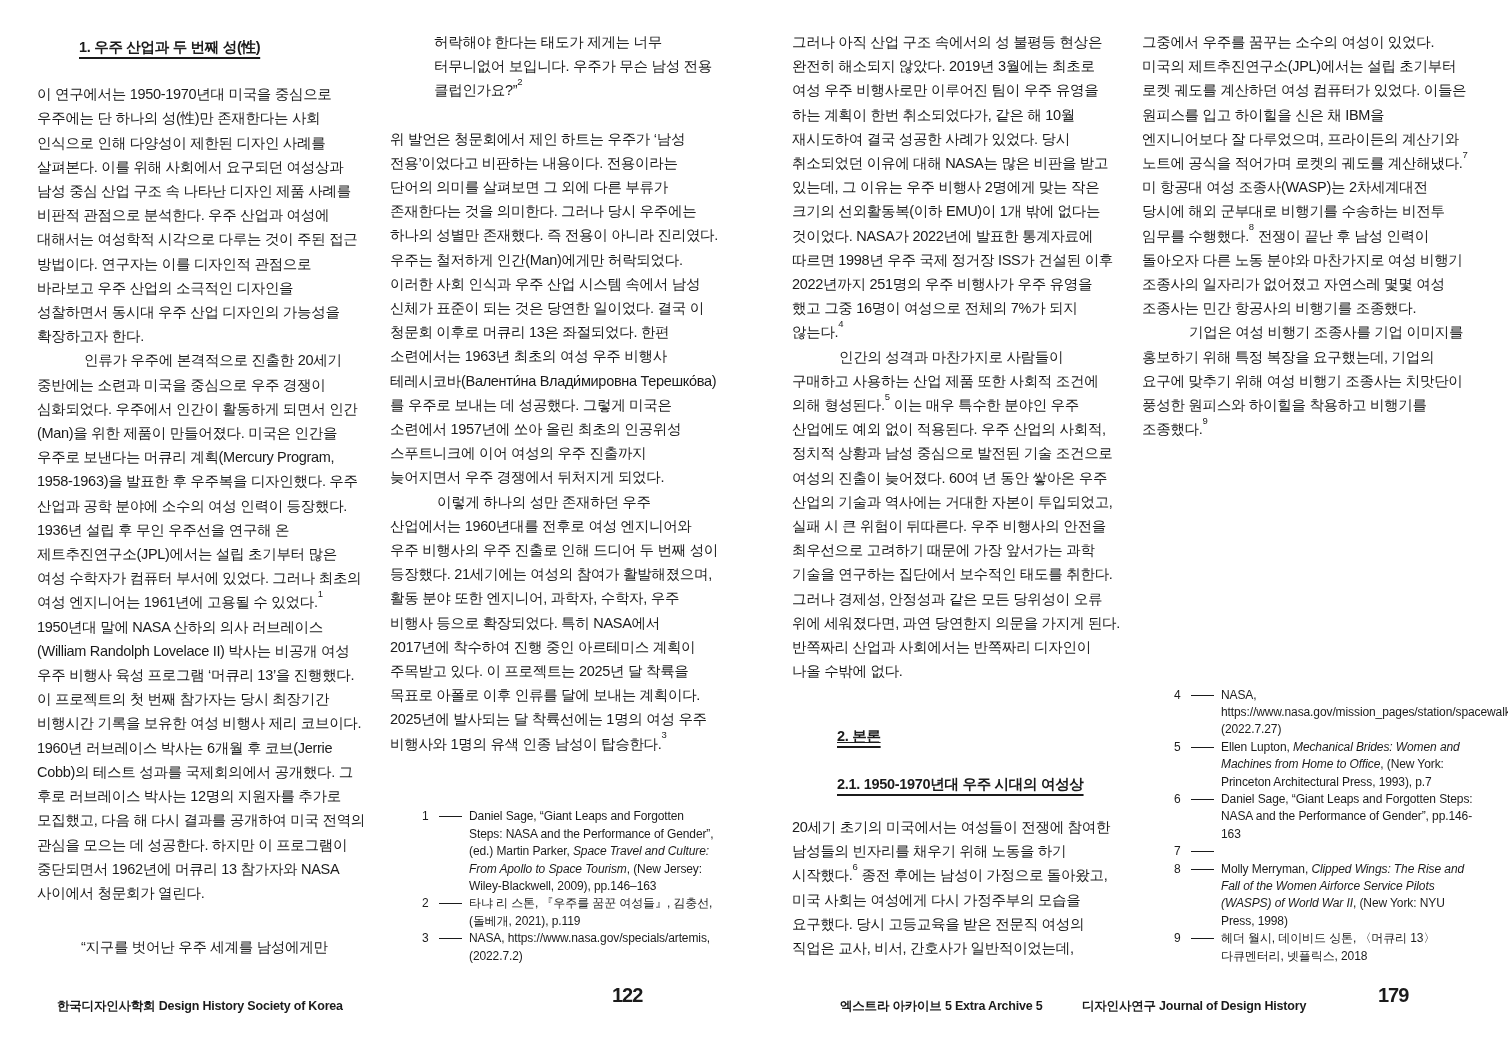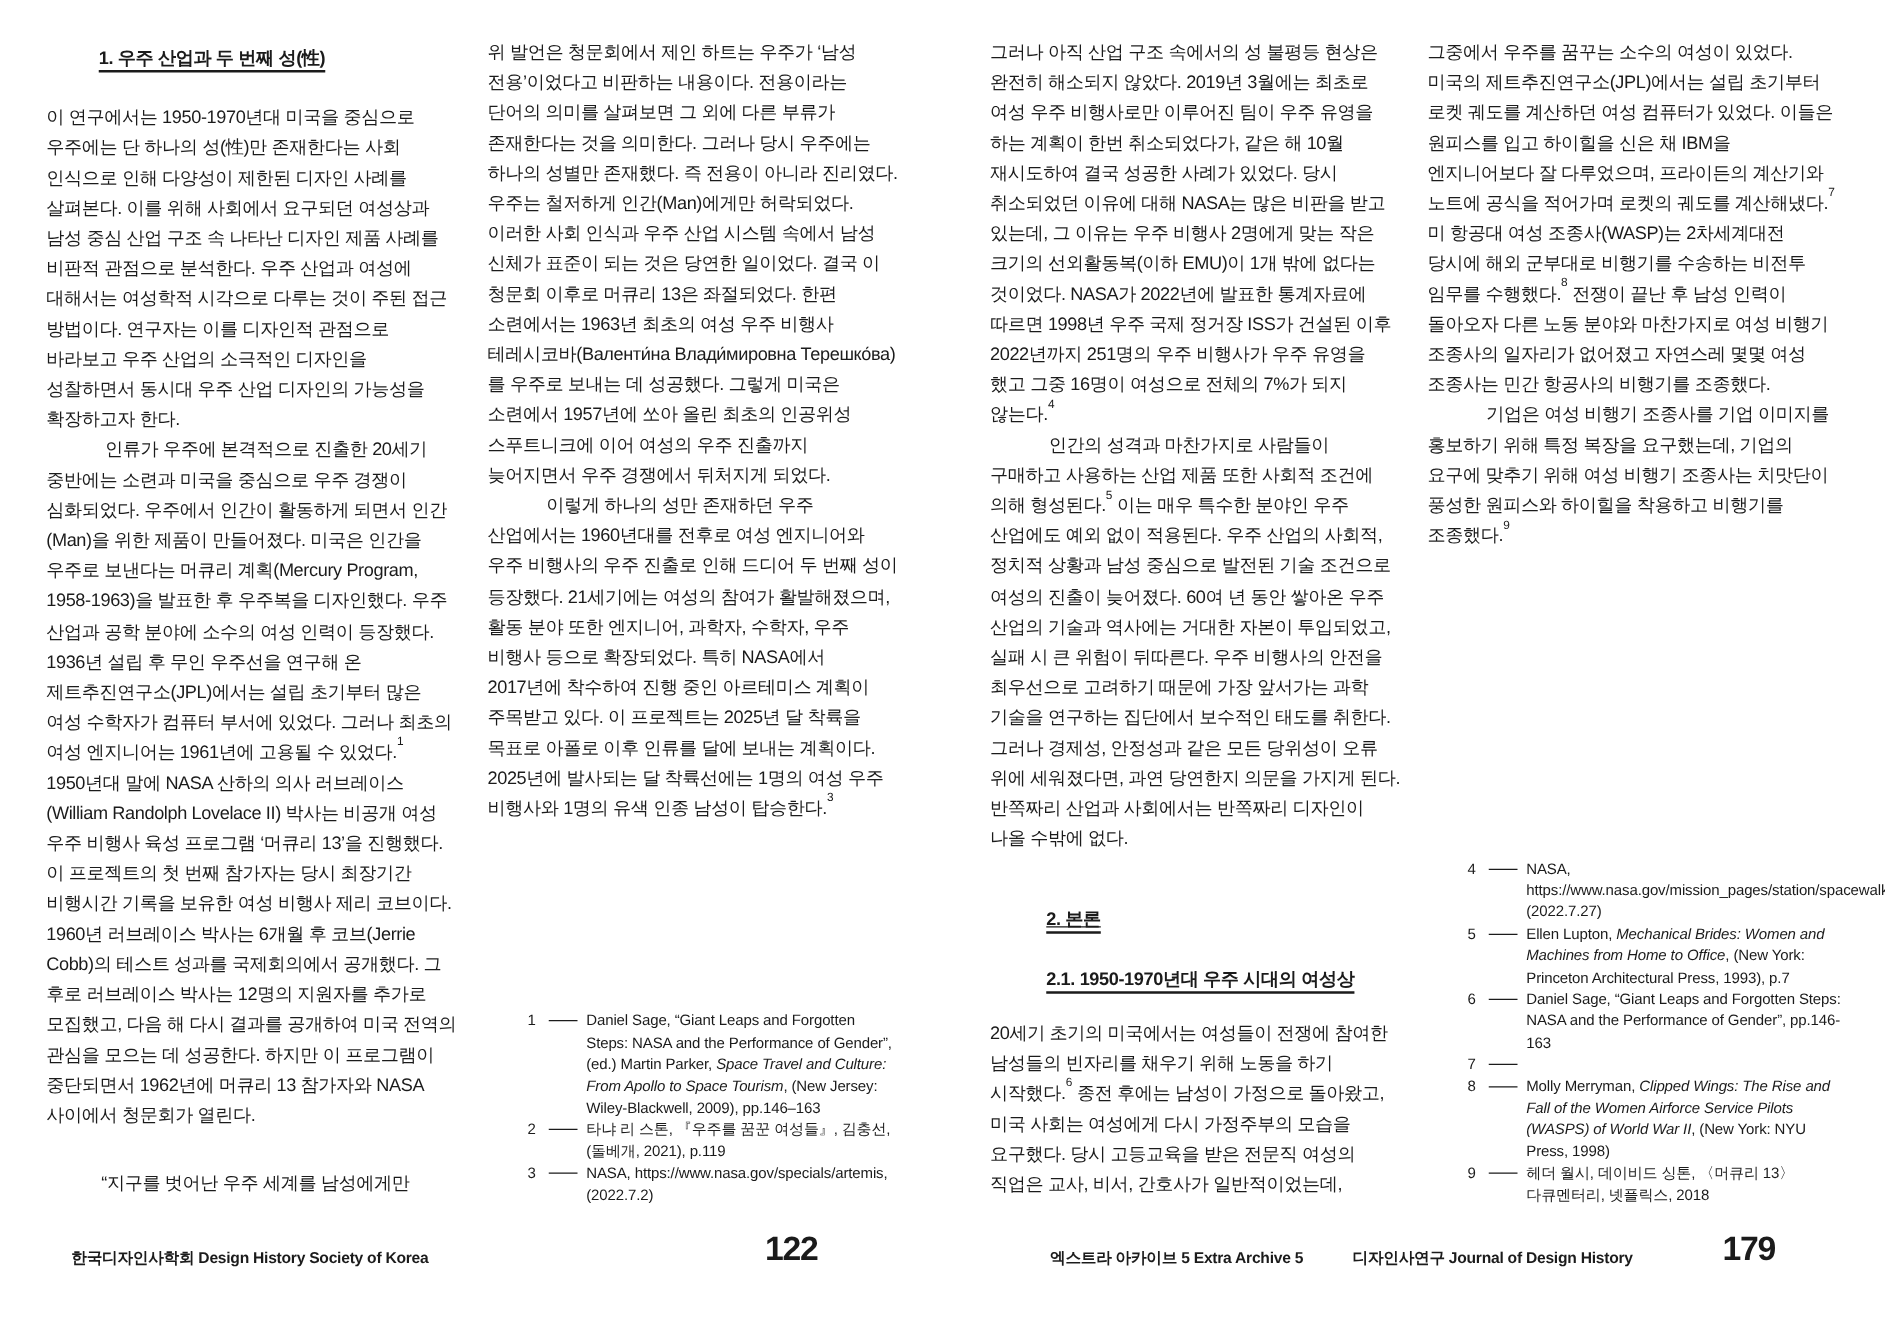--- a/index.html
+++ b/index.html
@@ -42,33 +42,34 @@
     font-size:12px; line-height:17.4px; letter-spacing:-0.1px;
     padding-left:32px;
   }
   .fn { display:flex; align-items:flex-start; }
   .fn-num { flex:none; width:14px; }
   .fn-dash { flex:none; width:23px; border-top:1.2px solid #1b1b1b; margin:8px 7px 0 3px; }
   .fn-text { flex:1; }
   .fn-text em { font-style:italic; }
 
   .footer-label { position:absolute; top:998px; font-weight:bold; font-size:12.5px; letter-spacing:-0.2px; white-space:nowrap; }
-  .pagenum { position:absolute; top:984px; font-size:27px; font-weight:bold; letter-spacing:-1px; }
+  .pagenum { position:absolute; top:984px; font-size:20px; font-weight:bold; letter-spacing:-1px; }
 </style>
 </head>
 <body>
 
 <div id="spread">
   <div class="col" id="col1">
       <div class="h1"><span>1. 우주 산업과 두 번째 성(性)</span></div>
       <p class="para">이 연구에서는 1950-1970년대 미국을 중심으로 우주에는 단 하나의 성(性)만 존재한다는 사회 인식으로 인해 다양성이 제한된 디자인 사례를 살펴본다. 이를 위해 사회에서 요구되던 여성상과 남성 중심 산업 구조 속 나타난 디자인 제품 사례를 비판적 관점으로 분석한다. 우주 산업과 여성에 대해서는 여성학적 시각으로 다루는 것이 주된 접근 방법이다. 연구자는 이를 디자인적 관점으로 바라보고 우주 산업의 소극적인 디자인을 성찰하면서 동시대 우주 산업 디자인의 가능성을 확장하고자 한다.</p>
       <p class="para indent">인류가 우주에 본격적으로 진출한 20세기 중반에는 소련과 미국을 중심으로 우주 경쟁이 심화되었다. 우주에서 인간이 활동하게 되면서 인간(Man)을 위한 제품이 만들어졌다. 미국은 인간을 우주로 보낸다는 머큐리 계획(Mercury Program, 1958-1963)을 발표한 후 우주복을 디자인했다. 우주 산업과 공학 분야에 소수의 여성 인력이 등장했다. 1936년 설립 후 무인 우주선을 연구해 온 제트추진연구소(JPL)에서는 설립 초기부터 많은 여성 수학자가 컴퓨터 부서에 있었다. 그러나 최초의 여성 엔지니어는 1961년에 고용될 수 있었다.<sup>1</sup> 1950년대 말에 NASA 산하의 의사 러브레이스(William Randolph Lovelace II) 박사는 비공개 여성 우주 비행사 육성 프로그램 ‘머큐리 13’을 진행했다. 이 프로젝트의 첫 번째 참가자는 당시 최장기간 비행시간 기록을 보유한 여성 비행사 제리 코브이다. 1960년 러브레이스 박사는 6개월 후 코브(Jerrie Cobb)의 테스트 성과를 국제회의에서 공개했다. 그 후로 러브레이스 박사는 12명의 지원자를 추가로 모집했고, 다음 해 다시 결과를 공개하여 미국 전역의 관심을 모으는 데 성공한다. 하지만 이 프로그램이 중단되면서 1962년에 머큐리 13 참가자와 NASA 사이에서 청문회가 열린다.</p>
       <p class="quote">“지구를 벗어난 우주 세계를 남성에게만</p>
     </div>
   <div class="col" id="col2">
+      <p class="quote">허락해야 한다는 태도가 제게는 너무 터무니없어 보입니다. 우주가 무슨 남성 전용 클럽인가요?”<sup>2</sup></p>
       <p class="para">위 발언은 청문회에서 제인 하트는 우주가 ‘남성 전용’이었다고 비판하는 내용이다. 전용이라는 단어의 의미를 살펴보면 그 외에 다른 부류가 존재한다는 것을 의미한다. 그러나 당시 우주에는 하나의 성별만 존재했다. 즉 전용이 아니라 진리였다. 우주는 철저하게 인간(Man)에게만 허락되었다. 이러한 사회 인식과 우주 산업 시스템 속에서 남성 신체가 표준이 되는 것은 당연한 일이었다. 결국 이 청문회 이후로 머큐리 13은 좌절되었다. 한편 소련에서는 1963년 최초의 여성 우주 비행사 테레시코바(Валенти́на Влади́мировна Терешко́ва)를 우주로 보내는 데 성공했다. 그렇게 미국은 소련에서 1957년에 쏘아 올린 최초의 인공위성 스푸트니크에 이어 여성의 우주 진출까지 늦어지면서 우주 경쟁에서 뒤처지게 되었다.</p>
       <p class="para indent">이렇게 하나의 성만 존재하던 우주 산업에서는 1960년대를 전후로 여성 엔지니어와 우주 비행사의 우주 진출로 인해 드디어 두 번째 성이 등장했다. 21세기에는 여성의 참여가 활발해졌으며, 활동 분야 또한 엔지니어, 과학자, 수학자, 우주 비행사 등으로 확장되었다. 특히 NASA에서 2017년에 착수하여 진행 중인 아르테미스 계획이 주목받고 있다. 이 프로젝트는 2025년 달 착륙을 목표로 아폴로 이후 인류를 달에 보내는 계획이다. 2025년에 발사되는 달 착륙선에는 1명의 여성 우주 비행사와 1명의 유색 인종 남성이 탑승한다.<sup>3</sup></p>
       <div class="footnotes">
         <div class="fn">
           <span class="fn-num">1</span>
           <span class="fn-dash"></span>
           <span class="fn-text">Daniel Sage, “Giant Leaps and Forgotten Steps: NASA and the Performance of Gender”, (ed.) Martin Parker, <em>Space Travel and Culture: From Apollo to Space Tourism</em>, (New Jersey: Wiley-Blackwell, 2009), pp.146–163</span>
         </div>
         <div class="fn">
           <span class="fn-num">2</span>

